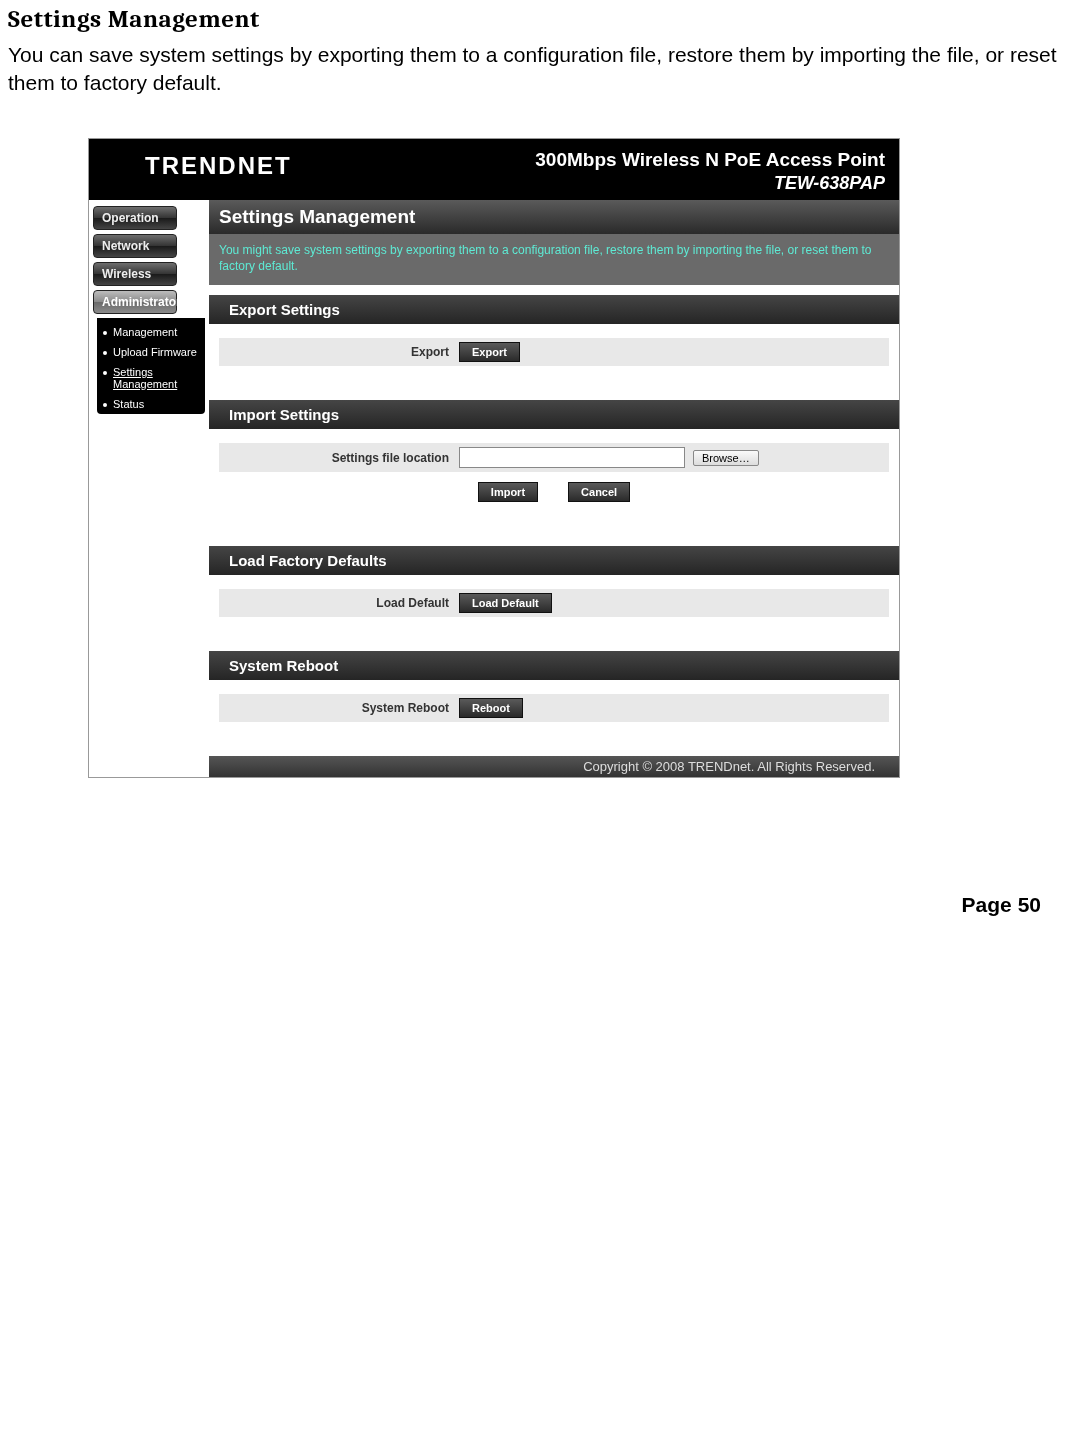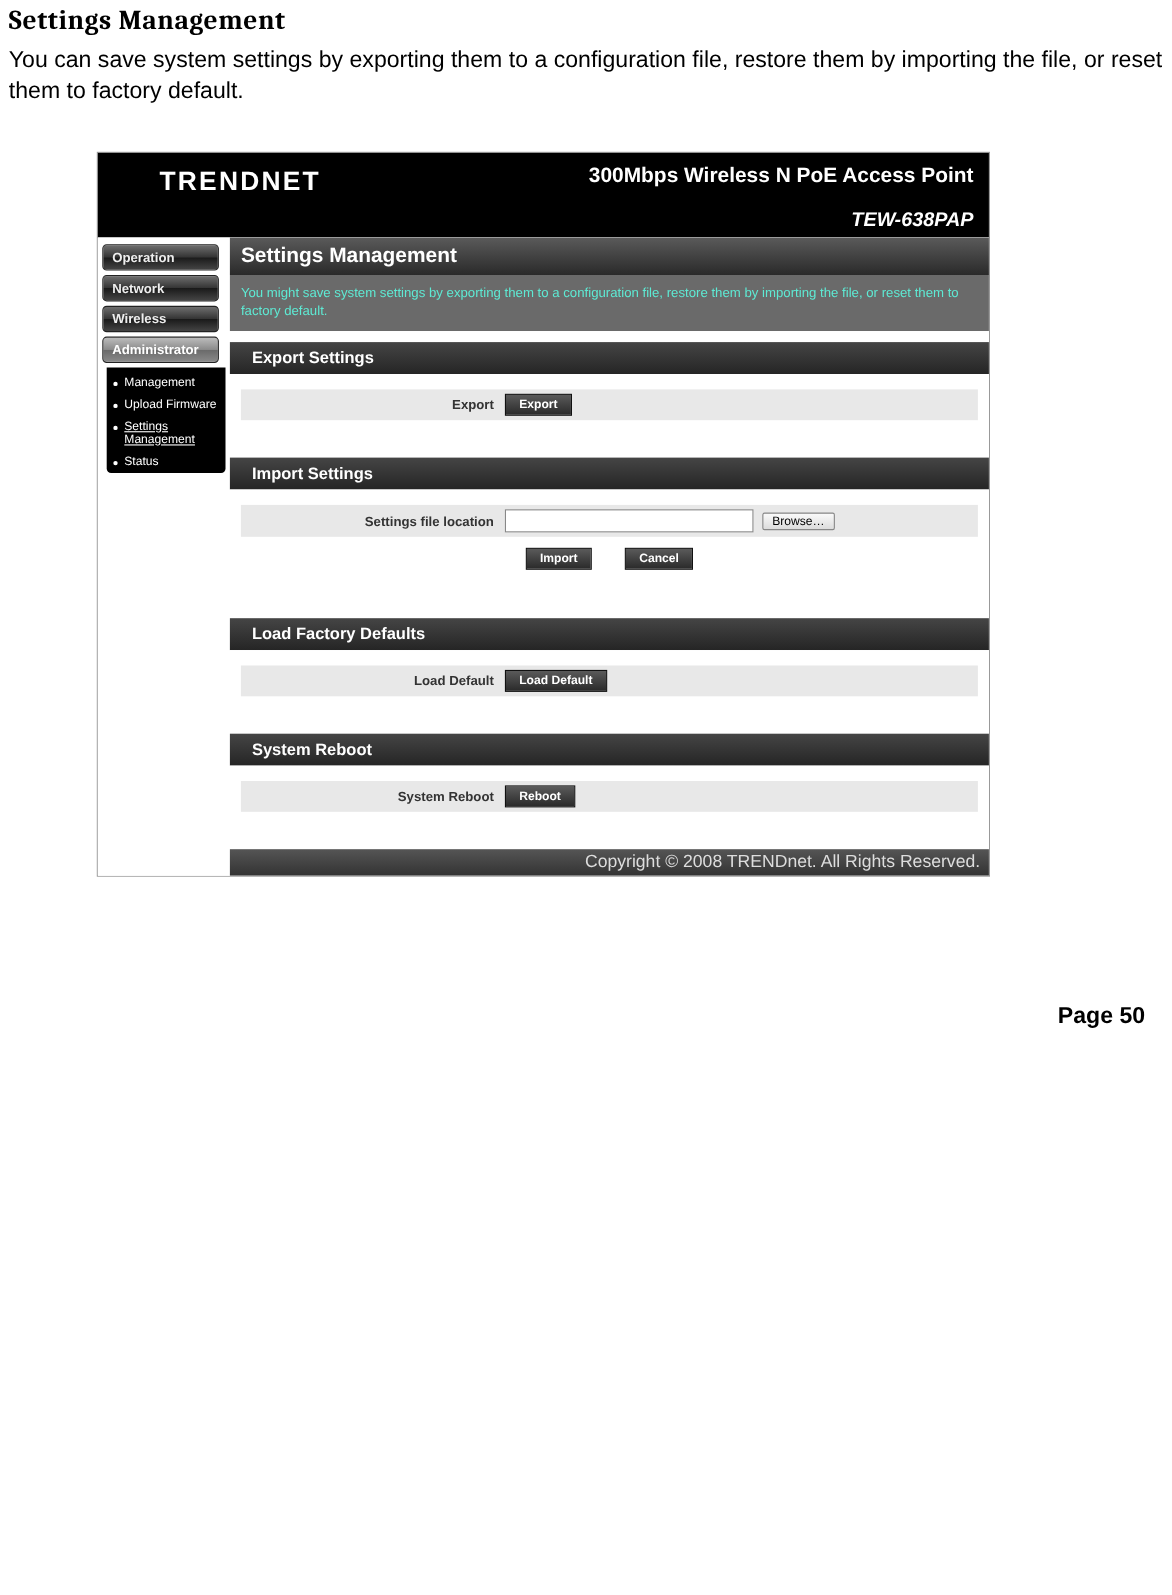--- a/index.html
+++ b/index.html
@@ -7,43 +7,43 @@
 .doc-title{font-family:Cambria,Georgia,serif;font-weight:bold;font-size:25px;margin:4px 0 8px 0;letter-spacing:.5px}
 .doc-desc{font-size:21px;line-height:1.35;margin:0 0 40px 0}
 .screenshot{width:810px;margin:0 0 0 80px;border:1px solid #999;background:#fff}
 .ss-header{background:#000;padding:10px 14px 6px 14px;display:flex;align-items:flex-start;gap:16px}
 .logo-block{display:flex;align-items:center;gap:8px}
 .logo-swoosh{width:34px;height:34px;position:relative}
 .logo-swoosh svg{width:34px;height:34px}
 .logo-text{font-family:Liberation Sans, sans-serif;font-weight:bold;font-size:24px;color:#fff;letter-spacing:2px}
 .prod-block{margin-left:auto;text-align:right}
 .prod-line1{color:#fff;font-weight:bold;font-size:19px;font-family:Verdana,Arial,sans-serif}
-.prod-line2{color:#fff;font-style:italic;font-weight:bold;font-size:18px;font-family:Verdana,Arial,sans-serif;margin-top:18px}
+.prod-line2{color:#fff;font-style:italic;font-weight:bold;font-size:18px;font-family:Verdana,Arial,sans-serif;margin-top:2px}
 .ss-body{display:flex;background:#fff}
 .sidebar{width:116px;background:#fff;padding:6px 0 0 4px}
-.nav-pill{width:106px;height:24px;margin-bottom:4px;border-radius:4px;background:linear-gradient(#6e6e6e,#333 50%,#1a1a1a 51%,#444);border:1px solid #222;color:#eee;font-size:12px;font-weight:bold;display:flex;align-items:center;padding-left:8px;box-sizing:border-box;cursor:pointer}
+.nav-pill{width:84px;height:24px;margin-bottom:4px;border-radius:4px;background:linear-gradient(#6e6e6e,#333 50%,#1a1a1a 51%,#444);border:1px solid #222;color:#eee;font-size:12px;font-weight:bold;display:flex;align-items:center;padding-left:8px;box-sizing:border-box;cursor:pointer}
 .nav-pill.active{background:linear-gradient(#bcbcbc,#8a8a8a 50%,#6a6a6a 51%,#8a8a8a);color:#fff}
 .sub-list{list-style:none;margin:4px;padding:4px 0 0 2px;background:#000;width:106px;border-radius:0 0 4px 4px}
 .sub-list li{color:#fff;font-size:11px;padding:4px 4px 4px 14px;position:relative;cursor:pointer}
 .sub-list li::before{content:"";position:absolute;left:4px;top:9px;width:4px;height:4px;background:#fff;border-radius:50%}
 .sub-list li.current span{text-decoration:underline}
 .content{flex:1;background:#fff}
 .page-title-bar{background:linear-gradient(#5a5a5a,#2a2a2a);color:#fff;font-size:19px;font-weight:bold;padding:6px 10px}
 .page-desc-row{background:#6a6a6a;color:#5eead4;font-size:12px;padding:8px 10px 11px 10px;line-height:1.35}
 .section-gap{height:10px;background:#fff}
 .section-bar{background:linear-gradient(#454545,#252525);color:#fff;font-weight:bold;font-size:15px;padding:6px 20px}
 .section-body{background:#fff;padding:14px 10px 34px 10px}
 .form-row{display:flex;align-items:center;background:#e8e8e8;padding:4px 0}
 .form-row .lbl{width:230px;text-align:right;font-size:12px;font-weight:bold;color:#333;padding-right:10px}
 .form-row .ctrl{flex:1;display:flex;align-items:center;gap:8px}
 .dark-btn{background:linear-gradient(#5a5a5a,#2a2a2a);color:#fff;font-size:11px;font-weight:bold;border:1px solid #111;padding:3px 12px;cursor:pointer;font-family:Arial}
 .btn-row{display:flex;justify-content:center;gap:30px;padding:10px 0}
 .file-input{border:1px solid #888;background:#fff;width:220px;height:17px;font-size:11px}
 .browse-btn{background:linear-gradient(#fafafa,#dcdcdc);border:1px solid #888;font-size:11px;padding:1px 8px;cursor:pointer;font-family:Arial;border-radius:2px}
-.footer{background:linear-gradient(#555,#333);color:#ddd;font-size:16px;text-align:right;padding:3px 8px}
+.footer{background:linear-gradient(#555,#333);color:#ddd;font-size:13px;text-align:right;padding:3px 24px}
 .page-num{text-align:right;font-weight:bold;font-size:21px;margin:115px 16px 0 0}
 </style>
 </head>
 <body>
 
 <div class="page">
   <div class="doc-title">Settings Management</div>
   <p class="doc-desc">You can save system settings by exporting them to a configuration file, restore them by importing the file, or reset them to factory default.</p>
 
   <div class="screenshot">

